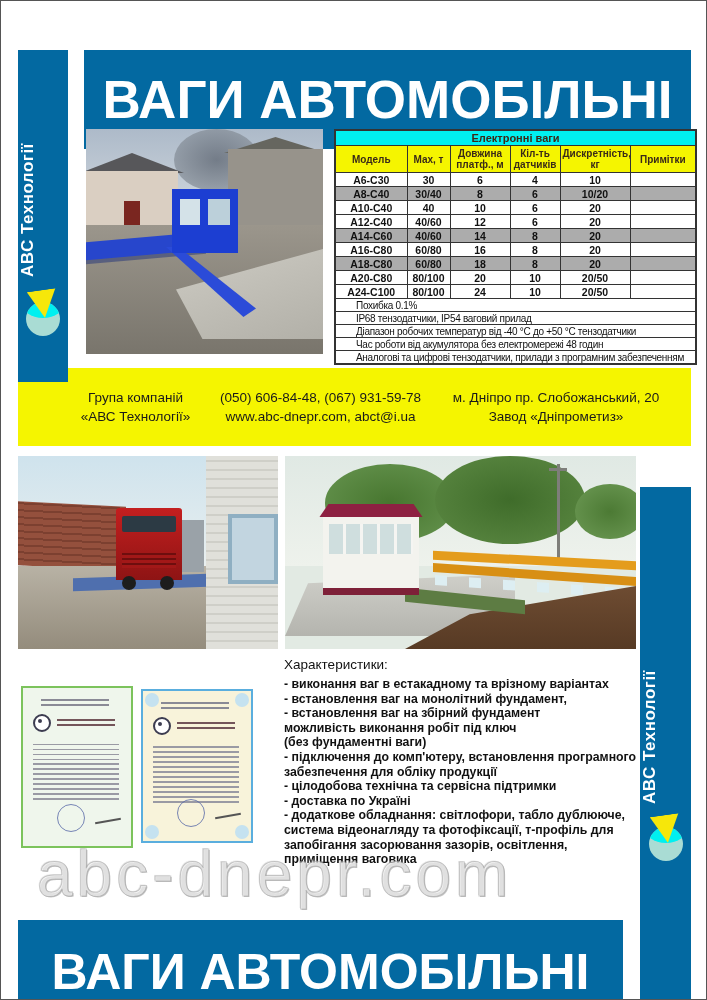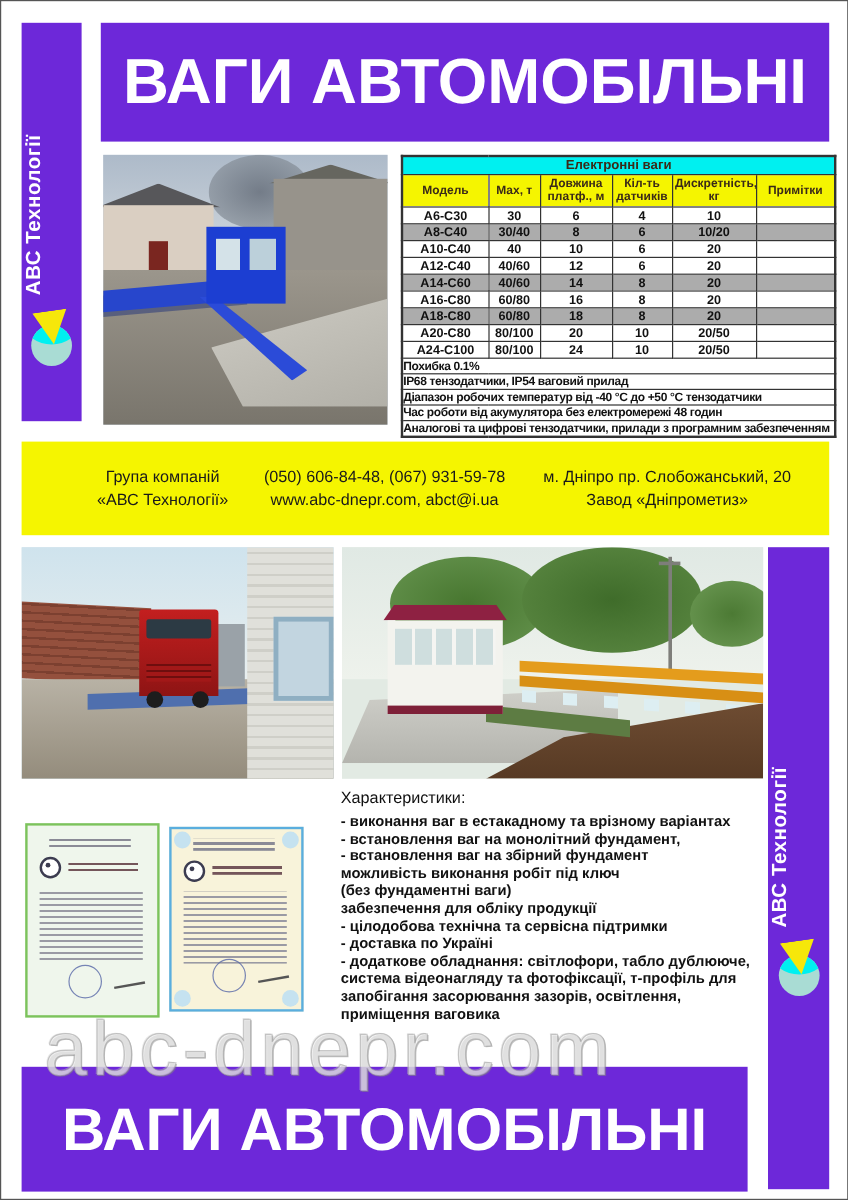--- a/index.html
+++ b/index.html
@@ -4,21 +4,21 @@
 <style>
   html,body { margin:0; padding:0; background:#e8e8e8; }
   .page {
     position:relative; width:707px; height:1000px; background:#ffffff;
     margin:0 auto; overflow:hidden; border:1px solid #555; box-sizing:border-box;
     font-family:"Liberation Sans","DejaVu Sans",sans-serif;
   }
   .abs { position:absolute; }
 
   
-  .cyan { background:#6d28d9; }
+  .cyan { background:#0369a1;margin-top:31px; }
   .top-banner { left:83px; top:18px; width:607px; height:99px;
     color:#fff; font-weight:bold; font-size:53px; line-height:99px;
     text-align:center; white-space:nowrap; letter-spacing:0px; }
   .bottom-banner { left:17px; top:888px; width:605px; height:104px;
     color:#fff; font-weight:bold; font-size:50px; line-height:104px;
     text-align:center; white-space:nowrap; z-index:40; }
   .sidebar { z-index:5; }
   .sidebar-left  { left:17px;  top:18px;  width:50px; height:332px; }
   .sidebar-right { left:639px; top:455px; width:51px; height:535px; }
   .sidebar-label {
@@ -45,22 +45,22 @@
     border-collapse:collapse; table-layout:fixed; background:#fff;
     border:2px solid #333; }
   .spec-table td, .spec-table th { border:1px solid #333; padding:0 2px;
     text-align:center; vertical-align:middle; overflow:hidden; }
   .spec-table .title-row td { background:#00f0f0; color:#3a2a18;
     font-weight:bold; font-size:11px; height:14px; }
   .spec-table th { background:#f5f500; color:#3a2a18; font-weight:bold;
     font-size:10px; line-height:11px; height:26px; }
   .spec-table td.cell { font-weight:bold; font-size:10.5px; color:#111; height:13px; }
   .spec-table tr.shaded td { background:#acacac; }
-  .spec-table td.note { text-align:left; font-weight:bold; font-size:10px;
-    letter-spacing:-0.3px; color:#111; height:12px; white-space:nowrap; padding-left:0; }
+  .spec-table td.note { text-align:left; font-weight:normal; font-size:10px;
+    letter-spacing:-0.3px; color:#111; height:12px; white-space:nowrap; padding-left:20px; }
 
   
   .contact-band { left:17px; top:367px; width:673px; height:78px; background:#f5f500; }
   .contact-col { position:absolute; top:50%; transform:translateY(-50%);
     text-align:center; font-weight:normal; color:#1a1a1a; font-size:13.5px; line-height:19px; }
   .contact-company { left:25px;  width:185px; }
   .contact-phones  { left:195px; width:215px; }
   .contact-address { left:418px; width:240px; }
 
   
@@ -401,20 +401,21 @@
   </div>
 
   <div class="abs chars">
     <div class="chars-heading">Характеристики:</div>
     <div>
         <div class="chars-line">-  виконання ваг в естакадному та врізному варіантах</div>
         <div class="chars-line">-  встановлення ваг на монолітний фундамент,</div>
         <div class="chars-line">-  встановлення ваг на збірний фундамент</div>
         <div class="chars-line">можливість виконання робіт під ключ</div>
         <div class="chars-line">(без фундаментні ваги)</div>
+        <div class="chars-line">-  підключення до комп'ютеру, встановлення програмного</div>
         <div class="chars-line">забезпечення для обліку продукції</div>
         <div class="chars-line">-  цілодобова технічна та сервісна підтримки</div>
         <div class="chars-line">-  доставка по Україні</div>
         <div class="chars-line">-  додаткове обладнання: світлофори, табло дублююче,</div>
         <div class="chars-line">система відеонагляду та фотофіксації, т-профіль для</div>
         <div class="chars-line">запобігання засорювання зазорів, освітлення,</div>
         <div class="chars-line">приміщення ваговика</div>
       </div>
   </div>
 

